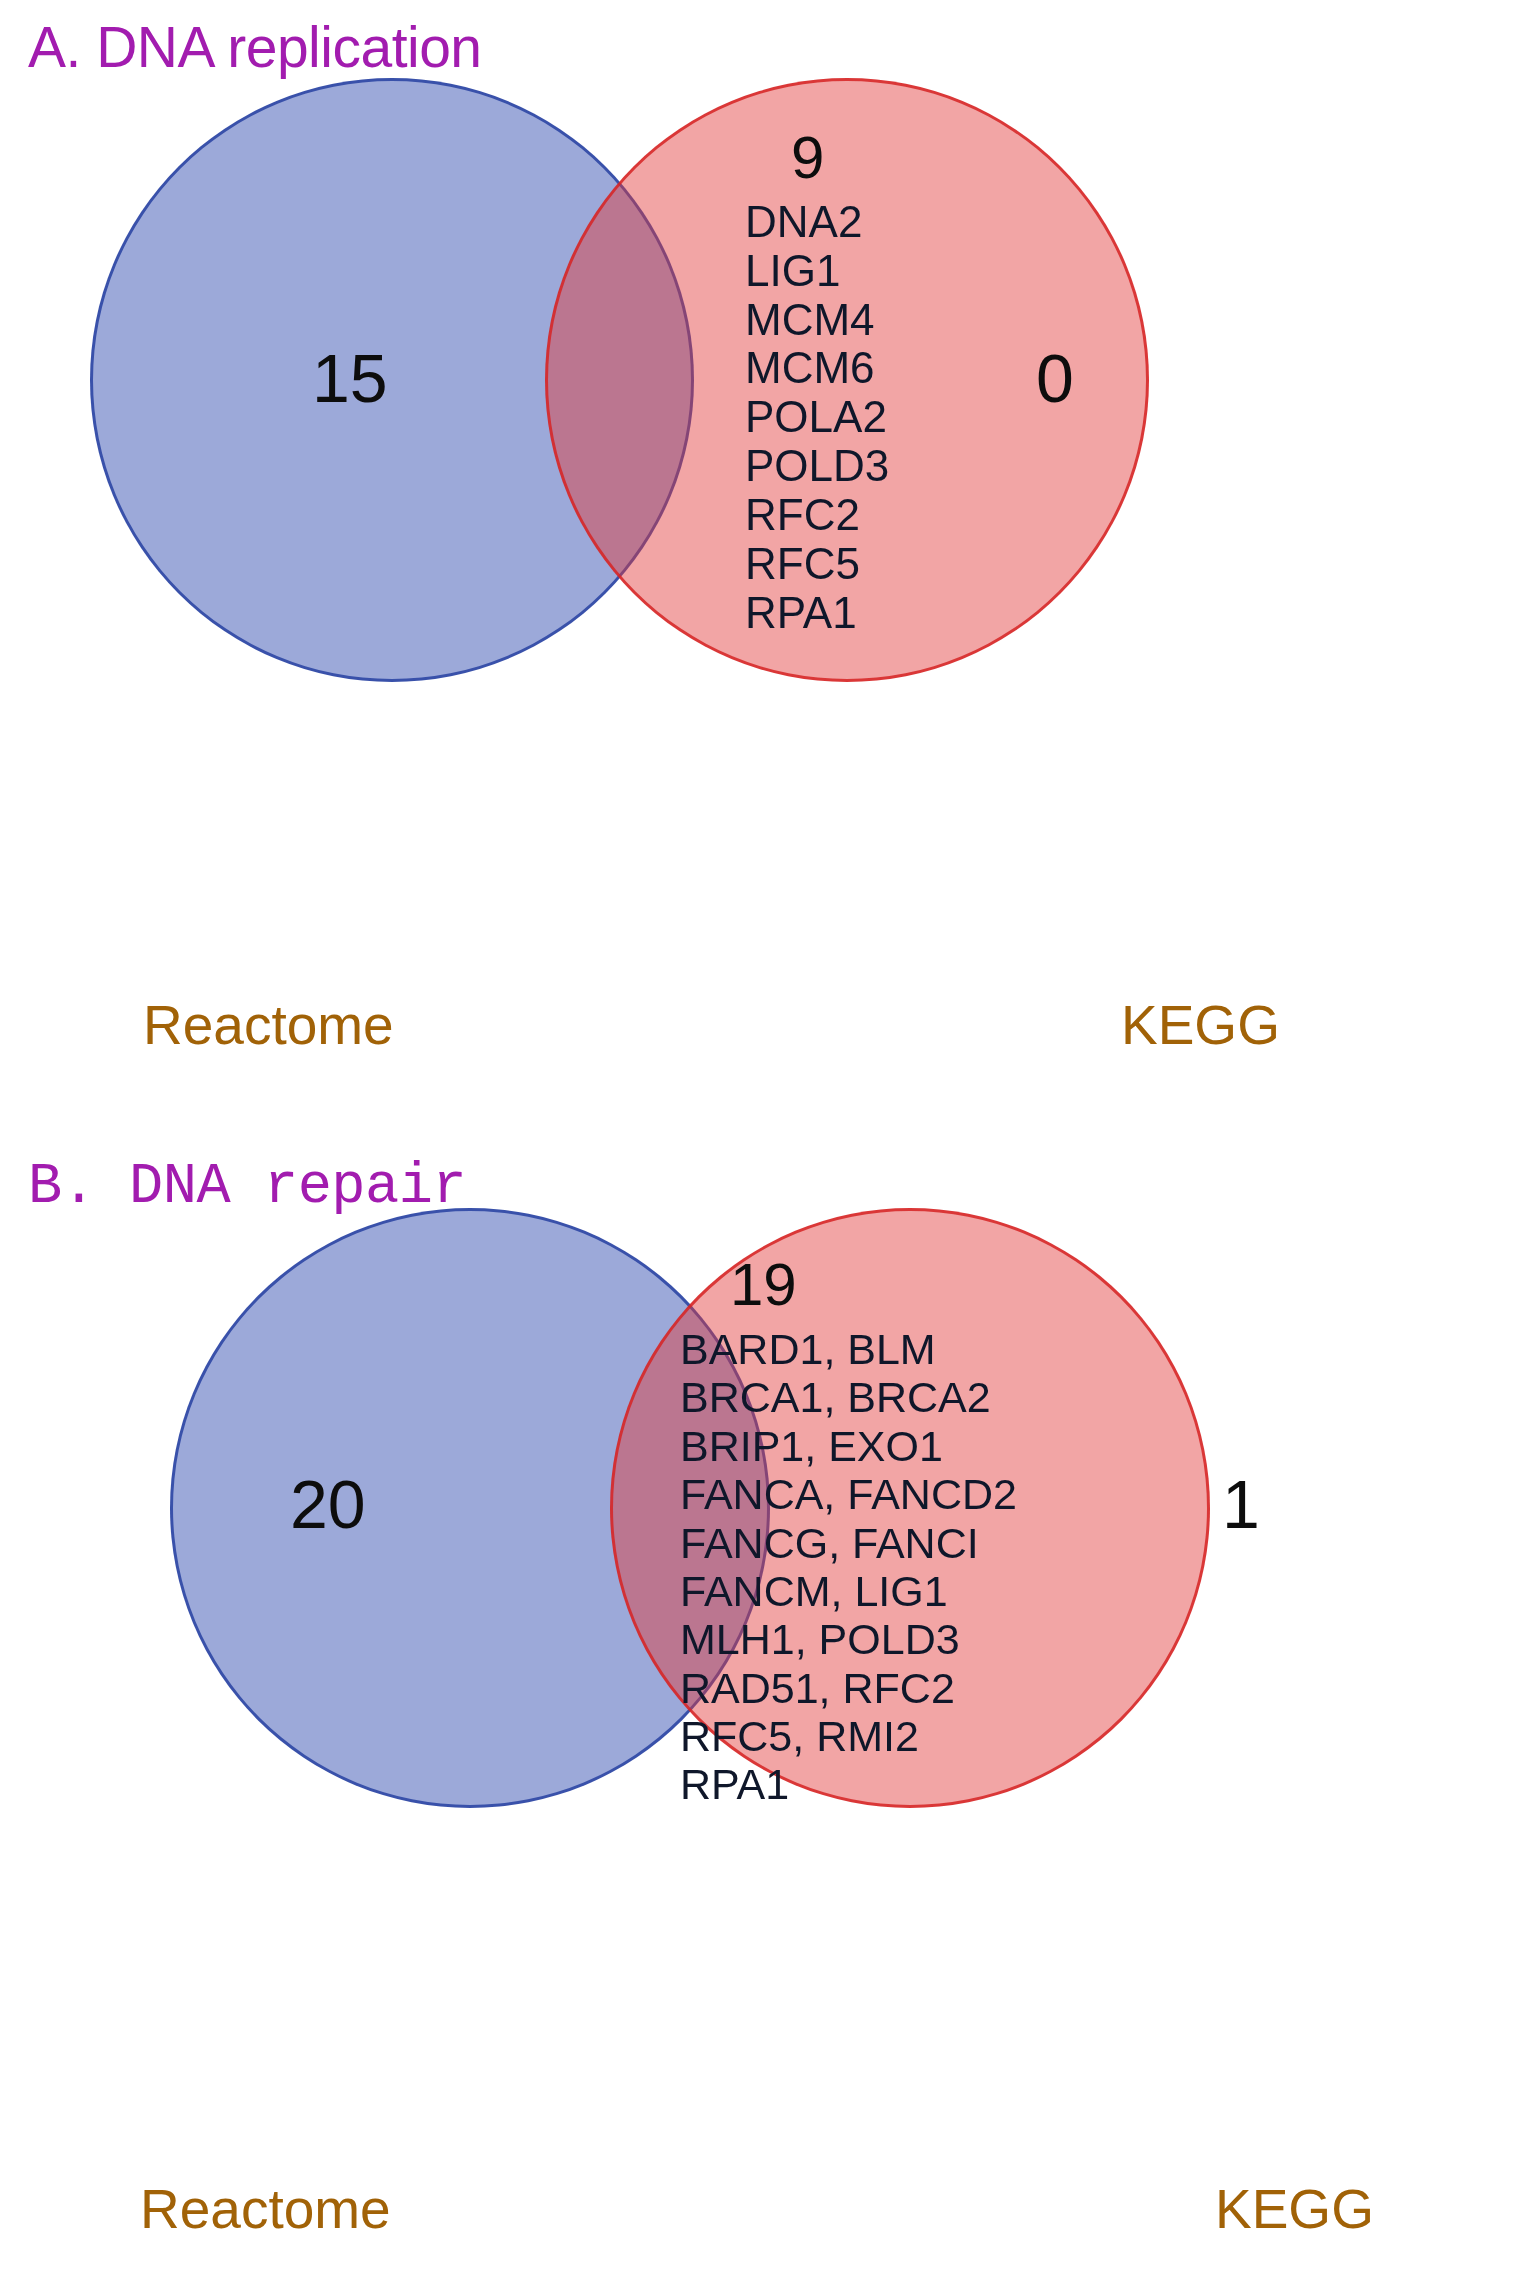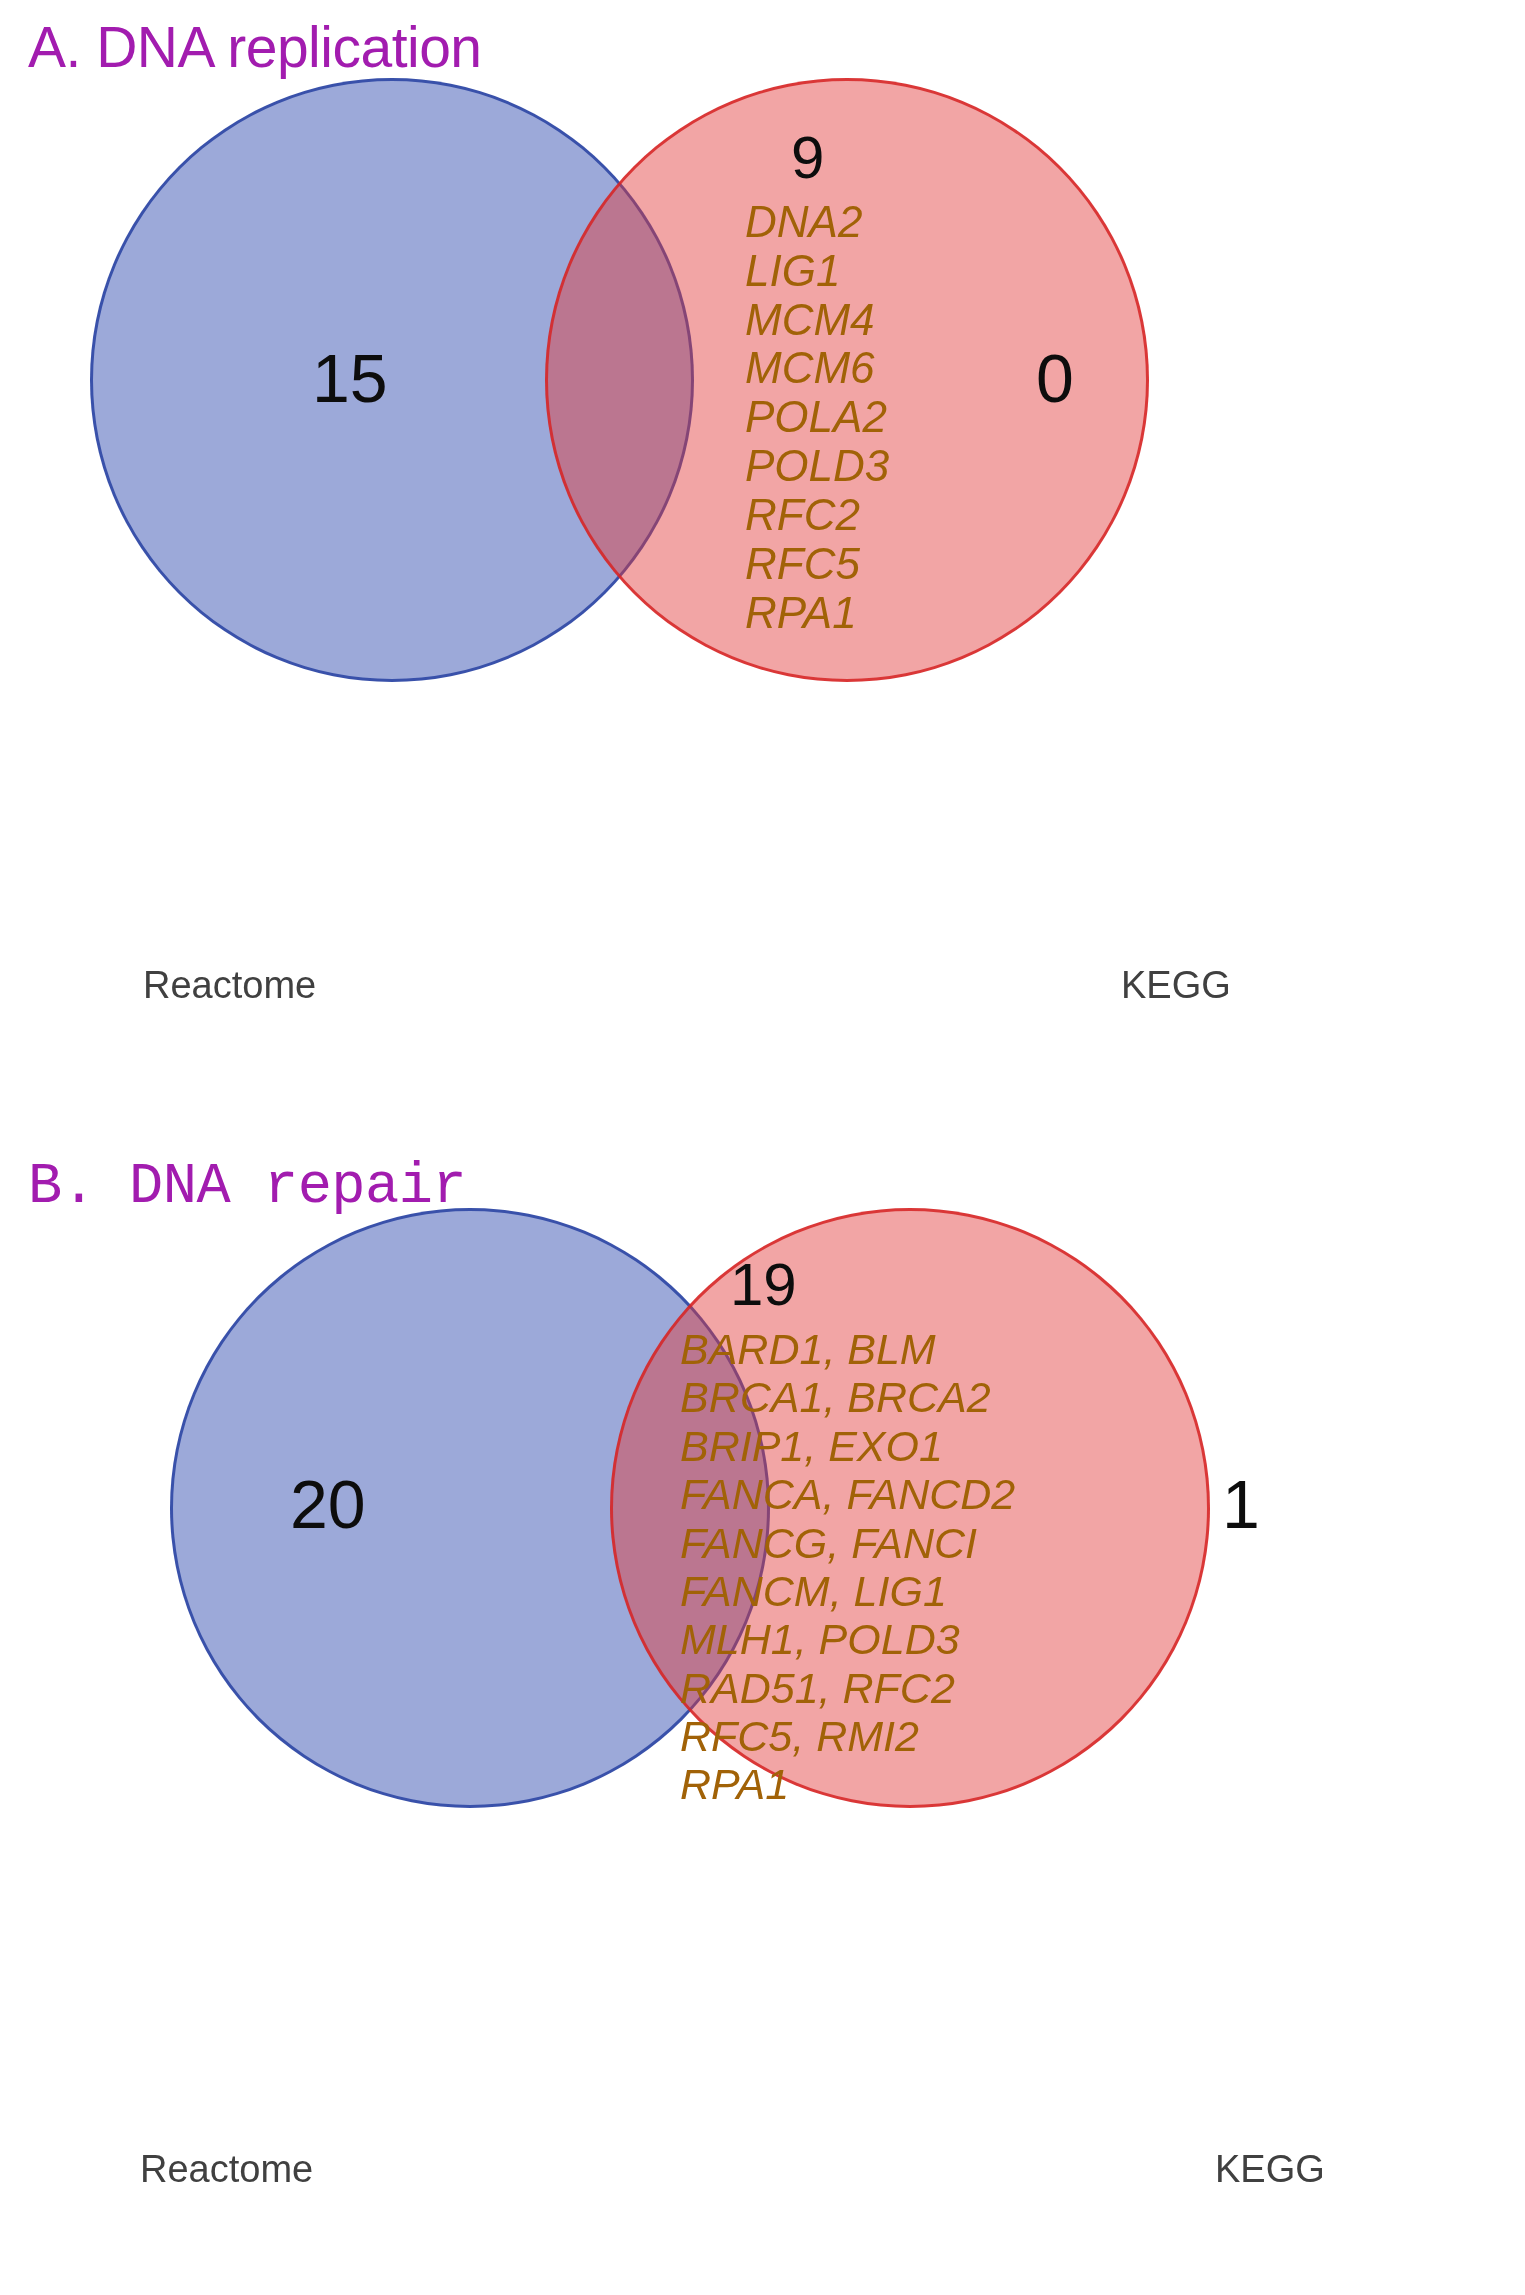--- a/index.html
+++ b/index.html
@@ -92,37 +92,37 @@
     margin-bottom: 10px;
   }
   .gene-list {
     list-style: none;
     margin: 0;
     padding: 0;
   }
   .gene-list li {
     font-size: 44px;
     line-height: 1.11;
-    color: #a16207;
-    white-space: nowrap;
-    font-style: italic;
+    color: #0f172a;
+    white-space: nowrap;
   }
 
   #venn-a .overlap-block { left: 745px; top: 50px; }
   #venn-a .overlap-count { margin-left: 46px; }
   #venn-b .overlap-block { left: 680px; top: 47px; }
   #venn-b .overlap-count { margin-left: 50px; }
   #venn-b .gene-list li { font-size: 43px; line-height: 1.125; }
 
   .set-label {
     position: absolute;
-    font-size: 38px;
+    font-size: 55px;
     line-height: 1;
-    color: #404040;
-    white-space: nowrap;
+    color: #a16207;
+    white-space: nowrap;
+    margin-top: 32px;
   }
   #panel-a .label-left  { left: 143px;  top: 966px; }
   #panel-a .label-right { left: 1121px; top: 966px; }
   #panel-b .label-left  { left: 140px;  top: 1000px; }
   #panel-b .label-right { left: 1215px; top: 1000px; }
 </style>
 </head>
 <body>
 
 <section class="panel" id="panel-a">

